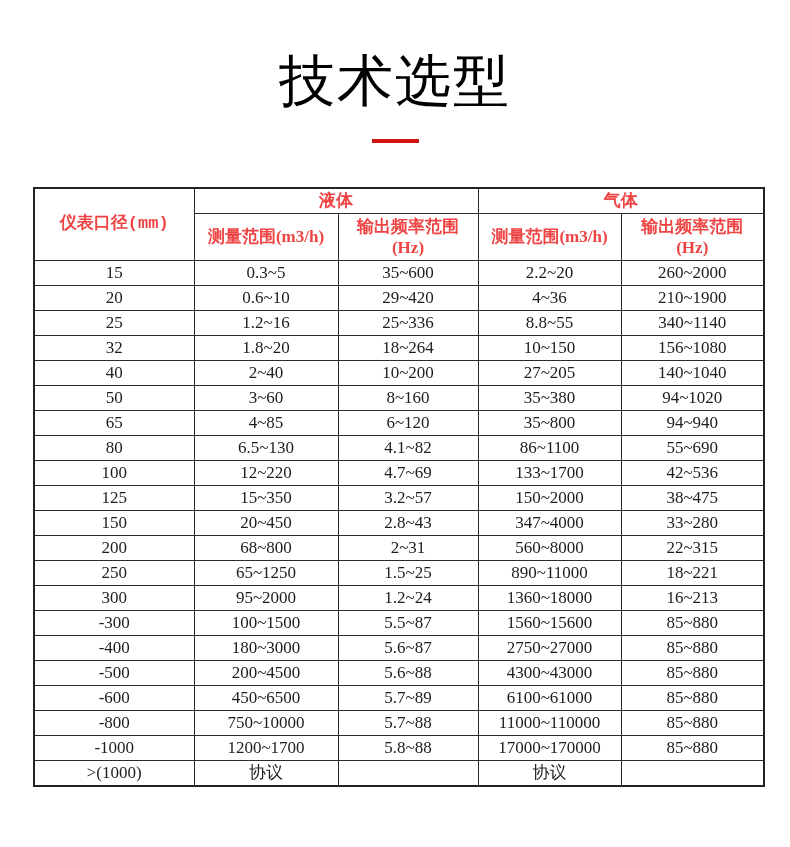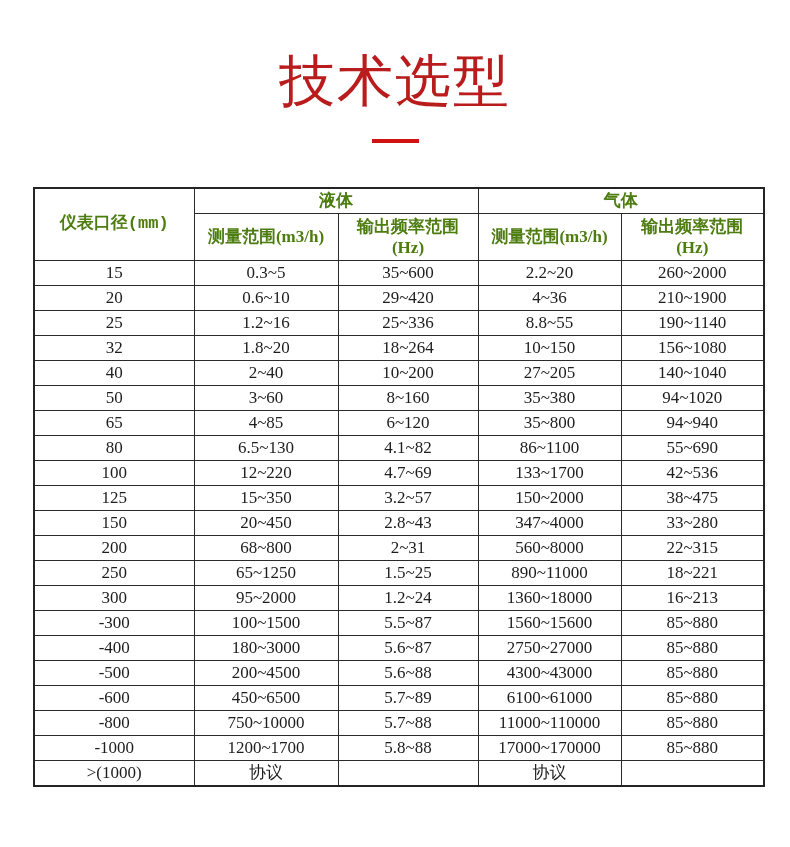--- a/index.html
+++ b/index.html
@@ -4,32 +4,32 @@
 <style>
   html,body{margin:0;padding:0;}
   body{
     width:790px;height:847px;background:#ffffff;overflow:hidden;
     font-family:"Liberation Serif","DejaVu Serif",serif;color:#1f1f1f;
   }
   .page{width:790px;height:847px;position:relative;}
   .page-title{
     margin:50px 0 0 0;text-align:center;
     font-family:"Liberation Sans","DejaVu Sans",sans-serif;
-    font-size:56px;font-weight:400;letter-spacing:2px;color:#b91c1c;line-height:1.1;
+    font-size:56px;font-weight:400;letter-spacing:2px;color:#000000;line-height:1.1;
   }
   .title-divider{width:47px;height:4px;margin:27px auto 0 auto;}
   .table-wrap{margin:44px 0 0 33px;}
   table.spec{
     border-collapse:collapse;table-layout:fixed;width:730px;
     border:2px solid #242424;
   }
   table.spec th,table.spec td{
     border:1px solid #2a2a2a;padding:0;text-align:center;overflow:hidden;
   }
-  table.spec th{font-size:17px;font-weight:700;color:#4d7c0f;}
+  table.spec th{font-size:17px;font-weight:700;color:#ef4444;}
   th.corner-h{font-size:18px;font-family:Liberation Mono, monospace;}
   tr.group-row th{height:24px;line-height:24px;}
   tr.sub-row th{height:46px;line-height:21px;vertical-align:middle;}
   .two-line{white-space:pre-line;}
   table.spec td{
     height:24px;line-height:24px;font-size:17px;color:#1d1d1d;position:relative;
   }
   td.align-left{text-align:left;padding-left:2px;}
 </style>
 </head>
@@ -78,21 +78,21 @@
             <td>0.6~10</td>
             <td class="align-left">29~420</td>
             <td>4~36</td>
             <td>210~1900</td>
           </tr>
           <tr>
             <td>25</td>
             <td>1.2~16</td>
             <td>25~336</td>
             <td>8.8~55</td>
-            <td>190~1140</td>
+            <td>340~1140</td>
           </tr>
           <tr>
             <td>32</td>
             <td>1.8~20</td>
             <td>18~264</td>
             <td>10~150</td>
             <td>156~1080</td>
           </tr>
           <tr>
             <td>40</td>

